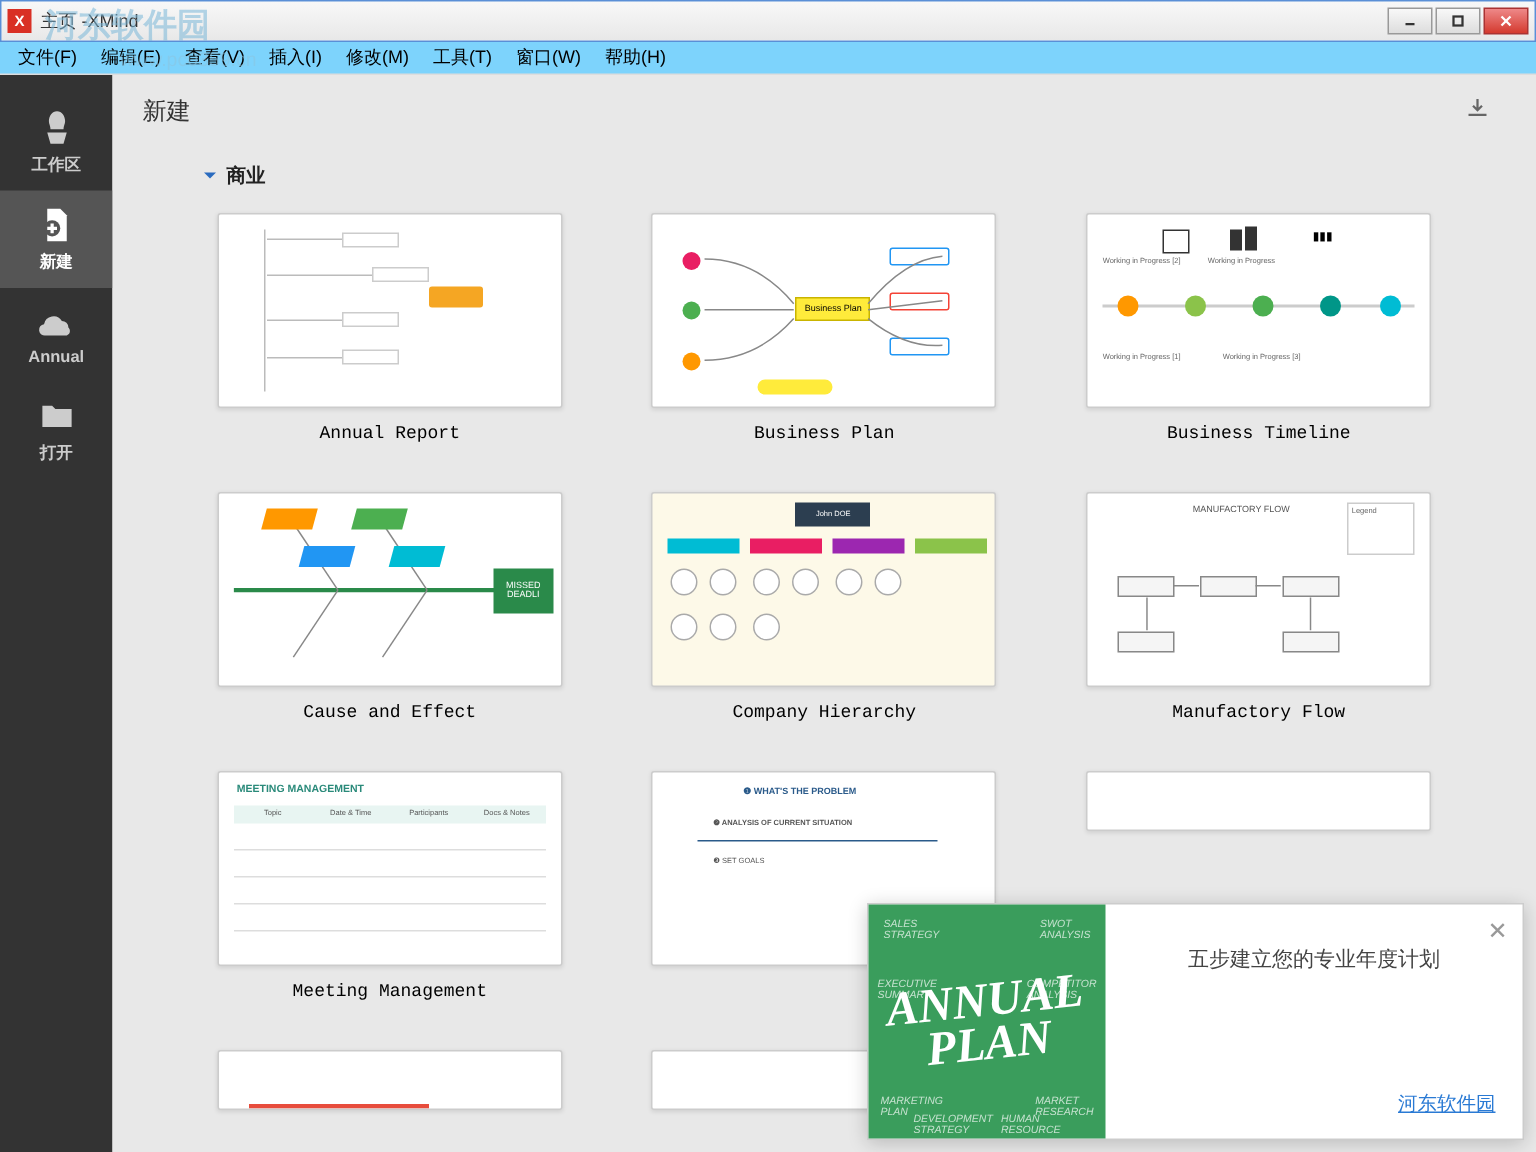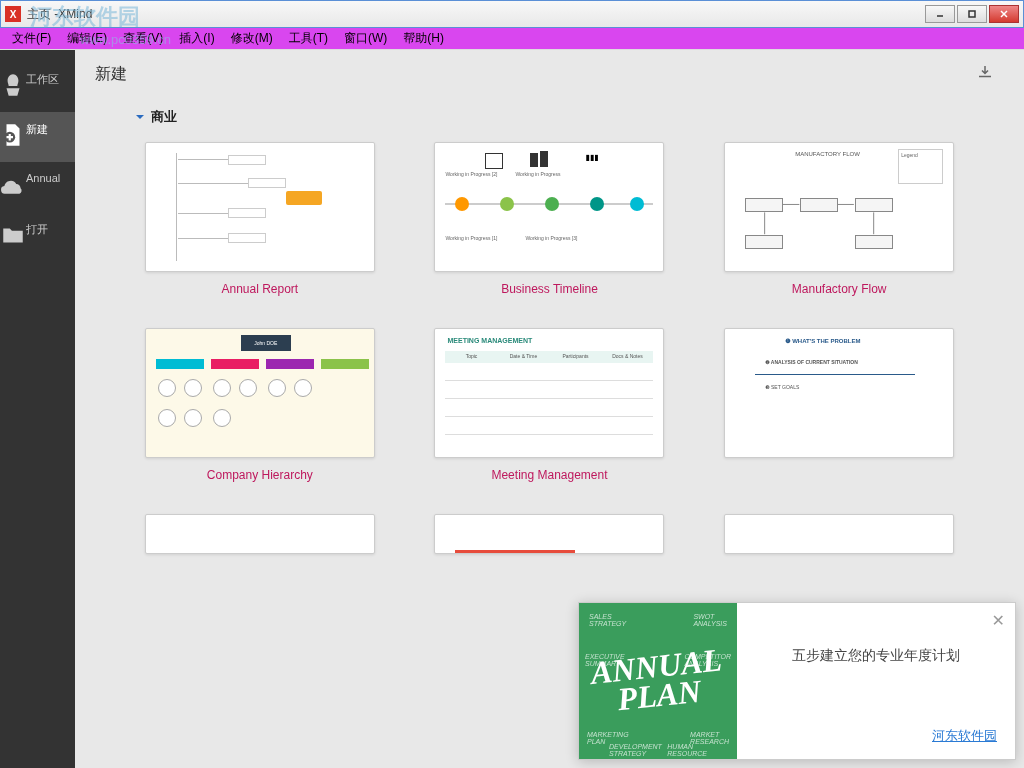--- a/index.html
+++ b/index.html
@@ -12,27 +12,27 @@
 .win-controls { display: flex; gap: 2px; }
 .win-btn { width: 30px; height: 18px; border: 1px solid #999; background: linear-gradient(to bottom, #f8f8f8, #ddd); display: flex; align-items: center; justify-content: center; font-size: 10px; }
 .win-btn.close { background: linear-gradient(to bottom, #e88, #d43a2f); color: #fff; border-color: #a33; }
 .win-btn svg { width: 10px; height: 10px; }
 
 
 .watermark { position: absolute; top: 2px; left: 30px; color: #7bb8d9; font-size: 22px; font-weight: bold; opacity: 0.55; pointer-events: none; z-index: 100; font-family: "SimHei", sans-serif; }
 .watermark-url { position: absolute; top: 32px; left: 80px; color: #8bc5e0; font-size: 13px; opacity: 0.55; pointer-events: none; z-index: 100; }
 
 
-.menubar { height: 22px; background: #d946ef; border-bottom: 1px solid #ddd; display: flex; align-items: center; padding: 0 4px; font-size: 12px; }
+.menubar { height: 22px; background: #7dd3fc; border-bottom: 1px solid #ddd; display: flex; align-items: center; padding: 0 4px; font-size: 12px; }
 .menu-item { padding: 2px 8px; cursor: pointer; }
 
 
 .main-layout { display: flex; height: calc(100% - 50px); }
 .sidebar { width: 75px; background: #333333; display: flex; flex-direction: column; align-items: center; padding-top: 12px; }
-.side-item { width: 100%; padding: 10px 0; display: flex; flex-direction: row; align-items: flex-start; color: #ccc; font-size: 11px; cursor: pointer; }
+.side-item { width: 100%; padding: 10px 0; display: flex; flex-direction: column; align-items: center; color: #ccc; font-size: 11px; cursor: pointer; font-weight: bold; }
 .side-item.active { background: #555; color: #fff; }
 .side-item svg, .side-item .icon-box { width: 26px; height: 26px; margin-bottom: 4px; }
 .side-spacer { flex: 1; }
 
 
 .content { flex: 1; background: #e8e8e8; display: flex; flex-direction: column; overflow: hidden; }
 .content-header { height: 48px; display: flex; align-items: center; padding: 0 20px; position: relative; }
 .content-title { font-size: 16px; color: #333; }
 .tab-switch { position: absolute; left: 50%; transform: translateX(-50%); display: flex; border: 1px solid #aaa; border-radius: 3px; overflow: hidden; }
 .tab-btn { padding: 5px 28px; font-size: 13px; background: #f2f2f2; cursor: pointer; }
@@ -40,35 +40,35 @@
 .export-icon { position: absolute; right: 30px; color: #666; }
 .export-icon svg { width: 18px; height: 18px; }
 
 
 .template-scroll { flex: 1; overflow-y: auto; padding: 0 60px 20px 60px; position: relative; }
 .category-header { display: flex; align-items: center; margin: 10px 0 16px 0; font-size: 13px; font-weight: bold; color: #222; }
 .category-header svg { width: 10px; height: 10px; margin-right: 6px; }
 .template-grid { display: grid; grid-template-columns: repeat(3, 1fr); gap: 32px 40px; }
 .template-card { display: flex; flex-direction: column; align-items: center; cursor: pointer; }
 .thumb { width: 230px; height: 130px; background: #fff; border: 1px solid #ccc; border-radius: 2px; box-shadow: 0 1px 3px rgba(0,0,0,0.1); position: relative; overflow: hidden; }
-.template-label { margin-top: 10px; font-size: 12px; color: #be185d; }
+.template-label { margin-top: 10px; font-size: 12px; color: #000000; font-family: Liberation Mono, monospace; }
 
 
 .template-scroll::-webkit-scrollbar { width: 14px; }
 .template-scroll::-webkit-scrollbar-track { background: #f0f0f0; }
 .template-scroll::-webkit-scrollbar-thumb { background: #c0c0c0; border-radius: 2px; }
 
 
 .popup { position: absolute; right: 8px; bottom: 8px; width: 438px; height: 158px; background: #fff; border: 1px solid #ccc; box-shadow: 0 2px 12px rgba(0,0,0,0.2); display: flex; z-index: 50; }
 .popup-img { width: 158px; height: 156px; background: #3a9d5c; position: relative; display:flex; align-items:center; justify-content:center; flex-direction:column; }
 .annual-text { font-family: cursive; font-style: italic; font-weight: bold; color: #fff; font-size: 32px; line-height: 0.9; text-align: center; transform: rotate(-6deg); }
 .scribble { position: absolute; color: rgba(255,255,255,0.7); font-size: 7px; font-style: italic; }
 .popup-body { flex: 1; padding: 16px 18px; position: relative; display: flex; flex-direction: column; }
 .popup-close { position: absolute; top: 8px; right: 10px; color: #999; cursor: pointer; font-size: 16px; }
-.popup-title { font-size: 14px; color: #444; margin-top: 28px; text-align: center; }
+.popup-title { font-size: 14px; color: #444; margin-top: 12px; text-align: center; }
 .popup-link { position: absolute; bottom: 14px; right: 18px; color: #2a7ad4; font-size: 13px; text-decoration: underline; cursor: pointer; }
 </style>
 </head>
 <body>
 
 <div class="titlebar">
   <div class="titlebar-icon">X</div>
   <div class="titlebar-text">主页 -XMind</div>
   <div class="win-controls">
     <div class="win-btn">
@@ -166,20 +166,36 @@
             <div style="position:absolute;left:140px;top:48px;width:36px;height:14px;background:#f5a623;border-radius:2px"></div>
             <div style="position:absolute;left:32px;top:70px;width:50px;height:1px;background:#bbb"></div>
             <div style="position:absolute;left:82px;top:65px;width:38px;height:10px;border:1px solid #ccc"></div>
             <div style="position:absolute;left:32px;top:95px;width:50px;height:1px;background:#bbb"></div>
             <div style="position:absolute;left:82px;top:90px;width:38px;height:10px;border:1px solid #ccc"></div>
           </div>
           <div class="template-label">Annual Report</div>
         </div>
 
 
+        <div class="template-card">
+          <div class="thumb">
+            <div style="position:absolute;left:95px;top:55px;width:50px;height:16px;background:#ffeb3b;border:1px solid #c9b400;font-size:6px;display:flex;align-items:center;justify-content:center">Business Plan</div>
+            <div style="position:absolute;left:20px;top:25px;width:12px;height:12px;border-radius:50%;background:#e91e63"></div>
+            <div style="position:absolute;left:20px;top:58px;width:12px;height:12px;border-radius:50%;background:#4caf50"></div>
+            <div style="position:absolute;left:20px;top:92px;width:12px;height:12px;border-radius:50%;background:#ff9800"></div>
+            <div style="position:absolute;right:30px;top:22px;width:40px;height:12px;border:1px solid #2196f3;border-radius:2px"></div>
+            <div style="position:absolute;right:30px;top:52px;width:40px;height:12px;border:1px solid #f44336;border-radius:2px"></div>
+            <div style="position:absolute;right:30px;top:82px;width:40px;height:12px;border:1px solid #2196f3;border-radius:2px"></div>
+            <div style="position:absolute;left:70px;bottom:8px;width:50px;height:10px;background:#ffeb3b;border-radius:5px"></div>
+            <svg style="position:absolute;inset:0" viewBox="0 0 230 130">
+                <path d="M35 30 Q70 30 95 60 M35 64 L95 64 M35 98 Q70 98 95 70 M145 60 Q170 30 195 28 M145 64 L195 58 M145 70 Q170 90 195 88" stroke="#888" fill="none" stroke-width="1"></path>
+              </svg>
+          </div>
+          <div class="template-label">Business Plan</div>
+        </div>
 
         <div class="template-card">
           <div class="thumb">
             <div style="position:absolute;left:10px;right:10px;top:60px;height:2px;background:#ccc"></div>
             <div style="position:absolute;left:20px;top:54px;width:14px;height:14px;border-radius:50%;background:#ff9800"></div>
             <div style="position:absolute;left:65px;top:54px;width:14px;height:14px;border-radius:50%;background:#8bc34a"></div>
             <div style="position:absolute;left:110px;top:54px;width:14px;height:14px;border-radius:50%;background:#4caf50"></div>
             <div style="position:absolute;left:155px;top:54px;width:14px;height:14px;border-radius:50%;background:#009688"></div>
             <div style="position:absolute;left:195px;top:54px;width:14px;height:14px;border-radius:50%;background:#00bcd4"></div>
             <div style="position:absolute;left:50px;top:10px;width:18px;height:16px;border:1px solid #333"></div>
@@ -187,35 +203,36 @@
             <div style="position:absolute;left:105px;top:8px;width:8px;height:16px;background:#333"></div>
             <div style="position:absolute;left:150px;top:10px;font-size:8px">▮▮▮</div>
             <div style="position:absolute;left:10px;top:28px;font-size:5px;color:#666">Working in Progress [2]</div>
             <div style="position:absolute;left:80px;top:28px;font-size:5px;color:#666">Working in Progress</div>
             <div style="position:absolute;left:10px;top:92px;font-size:5px;color:#666">Working in Progress [1]</div>
             <div style="position:absolute;left:90px;top:92px;font-size:5px;color:#666">Working in Progress [3]</div>
           </div>
           <div class="template-label">Business Timeline</div>
         </div>
 
-
-        <div class="template-card">
-          <div class="thumb">
-            <div style="position:absolute;left:70px;top:8px;font-size:6px;color:#555">MANUFACTORY FLOW</div>
-            <div style="position:absolute;right:10px;top:6px;width:45px;height:35px;border:1px solid #ccc;font-size:5px;padding:2px;color:#666">Legend</div>
-            <div style="position:absolute;left:20px;top:55px;width:38px;height:14px;border:1px solid #888;background:#f5f5f5"></div>
-            <div style="position:absolute;left:75px;top:55px;width:38px;height:14px;border:1px solid #888;background:#f5f5f5"></div>
-            <div style="position:absolute;left:130px;top:55px;width:38px;height:14px;border:1px solid #888;background:#f5f5f5"></div>
-            <div style="position:absolute;left:20px;top:92px;width:38px;height:14px;border:1px solid #888;background:#f5f5f5"></div>
-            <div style="position:absolute;left:130px;top:92px;width:38px;height:14px;border:1px solid #888;background:#f5f5f5"></div>
+        <div class="template-card">
+          <div class="thumb">
             <svg style="position:absolute;inset:0" viewBox="0 0 230 130">
-                <path d="M58 62 L75 62 M113 62 L130 62 M40 70 L40 92 M150 70 L150 92" stroke="#888" fill="none" marker-end="url(#a)"></path>
+                <line x1="10" y1="65" x2="185" y2="65" stroke="#2a8a4a" stroke-width="3"></line>
+                <line x1="50" y1="20" x2="80" y2="65" stroke="#888"></line>
+                <line x1="110" y1="20" x2="140" y2="65" stroke="#888"></line>
+                <line x1="50" y1="110" x2="80" y2="65" stroke="#888"></line>
+                <line x1="110" y1="110" x2="140" y2="65" stroke="#888"></line>
               </svg>
-          </div>
-          <div class="template-label">Manufactory Flow</div>
+            <div style="position:absolute;left:30px;top:10px;width:34px;height:14px;background:#ff9800;transform:skewX(-15deg)"></div>
+            <div style="position:absolute;left:90px;top:10px;width:34px;height:14px;background:#4caf50;transform:skewX(-15deg)"></div>
+            <div style="position:absolute;left:55px;top:35px;width:34px;height:14px;background:#2196f3;transform:skewX(-15deg)"></div>
+            <div style="position:absolute;left:115px;top:35px;width:34px;height:14px;background:#00bcd4;transform:skewX(-15deg)"></div>
+            <div style="position:absolute;right:5px;top:50px;width:40px;height:30px;background:#2a8a4a;color:#fff;font-size:6px;display:flex;align-items:center;justify-content:center;text-align:center">MISSED<br>DEADLI</div>
+          </div>
+          <div class="template-label">Cause and Effect</div>
         </div>
 
         <div class="template-card">
           <div class="thumb" style="background:#fdf9e8">
             <div style="position:absolute;left:95px;top:6px;width:50px;height:16px;background:#2c3e50;color:#fff;font-size:5px;display:flex;align-items:center;justify-content:center">John DOE</div>
             <div style="position:absolute;left:10px;top:30px;width:48px;height:10px;background:#00bcd4"></div>
             <div style="position:absolute;left:65px;top:30px;width:48px;height:10px;background:#e91e63"></div>
             <div style="position:absolute;left:120px;top:30px;width:48px;height:10px;background:#9c27b0"></div>
             <div style="position:absolute;left:175px;top:30px;width:48px;height:10px;background:#8bc34a"></div>
             <div style="position:absolute;left:12px;top:50px;width:18px;height:18px;border:1px solid #aaa;border-radius:50%;background:#fff"></div>
@@ -226,20 +243,36 @@
             <div style="position:absolute;left:148px;top:50px;width:18px;height:18px;border:1px solid #aaa;border-radius:50%;background:#fff"></div>
             <div style="position:absolute;left:12px;top:80px;width:18px;height:18px;border:1px solid #aaa;border-radius:50%;background:#fff"></div>
             <div style="position:absolute;left:38px;top:80px;width:18px;height:18px;border:1px solid #aaa;border-radius:50%;background:#fff"></div>
             <div style="position:absolute;left:67px;top:80px;width:18px;height:18px;border:1px solid #aaa;border-radius:50%;background:#fff"></div>
           </div>
           <div class="template-label">Company Hierarchy</div>
         </div>
 
         <div class="template-card">
           <div class="thumb">
+            <div style="position:absolute;left:70px;top:8px;font-size:6px;color:#555">MANUFACTORY FLOW</div>
+            <div style="position:absolute;right:10px;top:6px;width:45px;height:35px;border:1px solid #ccc;font-size:5px;padding:2px;color:#666">Legend</div>
+            <div style="position:absolute;left:20px;top:55px;width:38px;height:14px;border:1px solid #888;background:#f5f5f5"></div>
+            <div style="position:absolute;left:75px;top:55px;width:38px;height:14px;border:1px solid #888;background:#f5f5f5"></div>
+            <div style="position:absolute;left:130px;top:55px;width:38px;height:14px;border:1px solid #888;background:#f5f5f5"></div>
+            <div style="position:absolute;left:20px;top:92px;width:38px;height:14px;border:1px solid #888;background:#f5f5f5"></div>
+            <div style="position:absolute;left:130px;top:92px;width:38px;height:14px;border:1px solid #888;background:#f5f5f5"></div>
+            <svg style="position:absolute;inset:0" viewBox="0 0 230 130">
+                <path d="M58 62 L75 62 M113 62 L130 62 M40 70 L40 92 M150 70 L150 92" stroke="#888" fill="none" marker-end="url(#a)"></path>
+              </svg>
+          </div>
+          <div class="template-label">Manufactory Flow</div>
+        </div>
+
+        <div class="template-card">
+          <div class="thumb">
             <div style="position:absolute;left:12px;top:8px;font-size:7px;color:#2a8a7a;font-weight:bold">MEETING MANAGEMENT</div>
             <div style="position:absolute;left:10px;top:22px;right:10px;height:12px;background:#e8f5f2;display:flex;font-size:5px;color:#555">
                 <div style="flex:1;text-align:center;padding-top:2px">Topic</div>
                 <div style="flex:1;text-align:center;padding-top:2px">Date &amp; Time</div>
                 <div style="flex:1;text-align:center;padding-top:2px">Participants</div>
                 <div style="flex:1;text-align:center;padding-top:2px">Docs &amp; Notes</div>
               </div>
             <div style="position:absolute;left:10px;top:36px;right:10px;height:16px;border-bottom:1px solid #ddd"></div>
             <div style="position:absolute;left:10px;top:54px;right:10px;height:16px;border-bottom:1px solid #ddd"></div>
             <div style="position:absolute;left:10px;top:72px;right:10px;height:16px;border-bottom:1px solid #ddd"></div>

